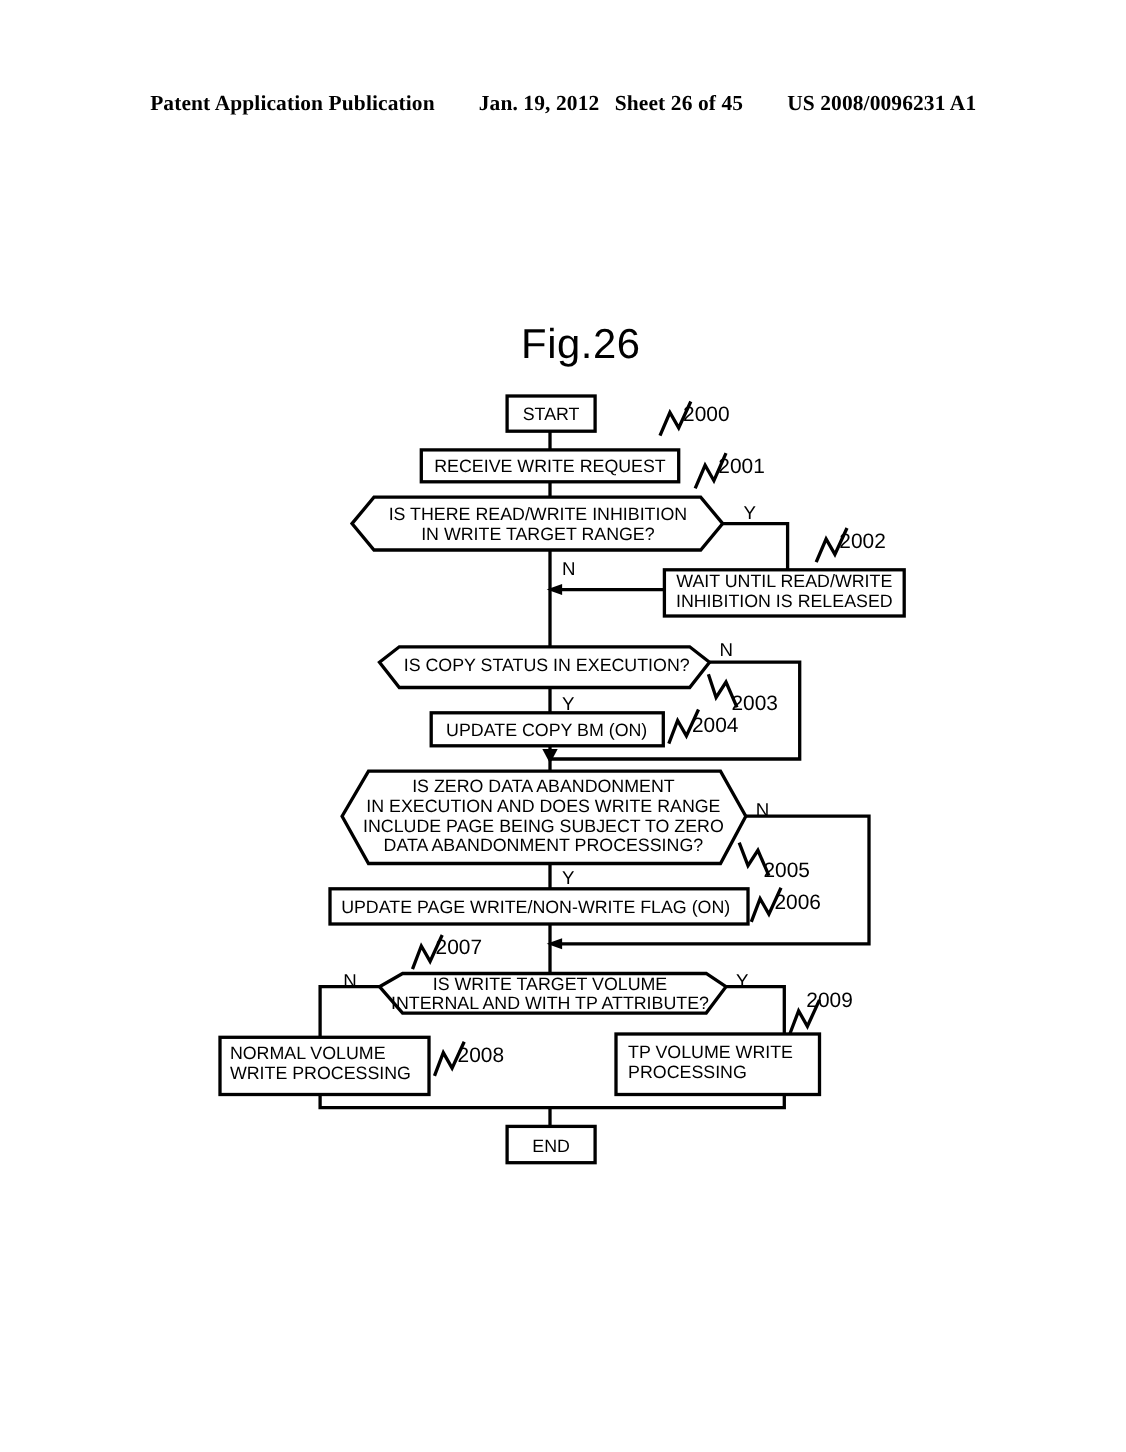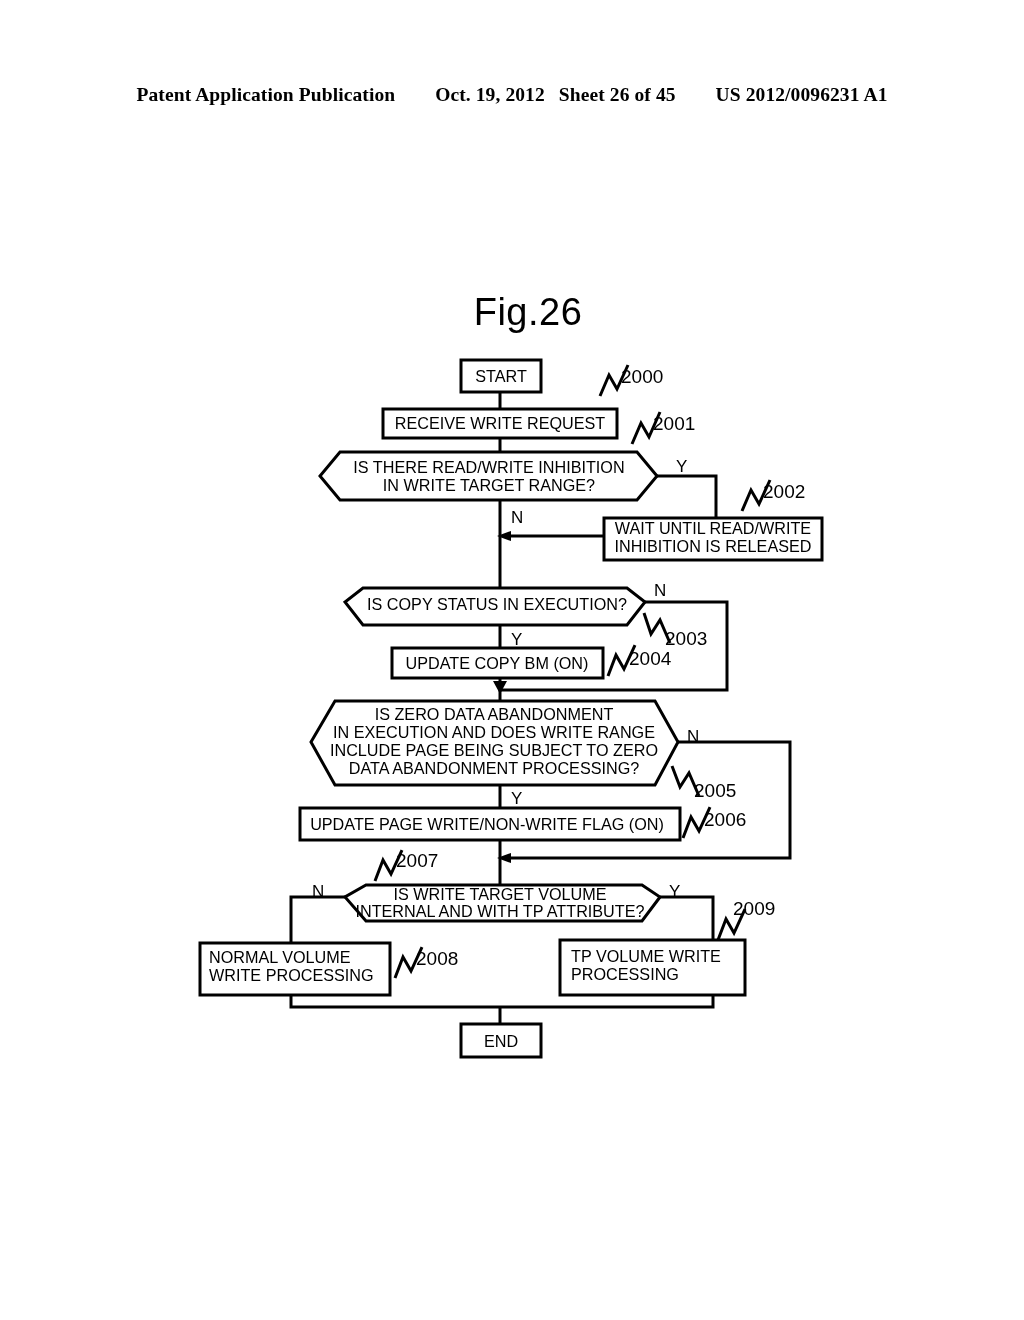--- a/index.html
+++ b/index.html
@@ -83,25 +83,25 @@
   }
 </style>
 </head>
 <body>
 
 <div id="page">
 
   <div class="header">
     <span class="seg-pub">Patent Application Publication</span>
     <span class="gap1"></span>
-    <span>Oct. 19, 2012</span>
+    <span>Jan. 19, 2012</span>
     <span class="gap2"></span>
     <span>Sheet 26 of 45</span>
     <span class="gap3"></span>
-    <span>US 2012/0096231 A1</span>
+    <span>US 2008/0096231 A1</span>
   </div>
 
   <svg id="flow" viewBox="0 0 1024 1320">
 
     <text class="fig-title" x="528" y="325" text-anchor="middle">Fig.26</text>
 
     <path class="conn" d="M 500 392 L 500 409"></path>
 
     <path class="conn" d="M 500 437 L 500 452"></path>
 

